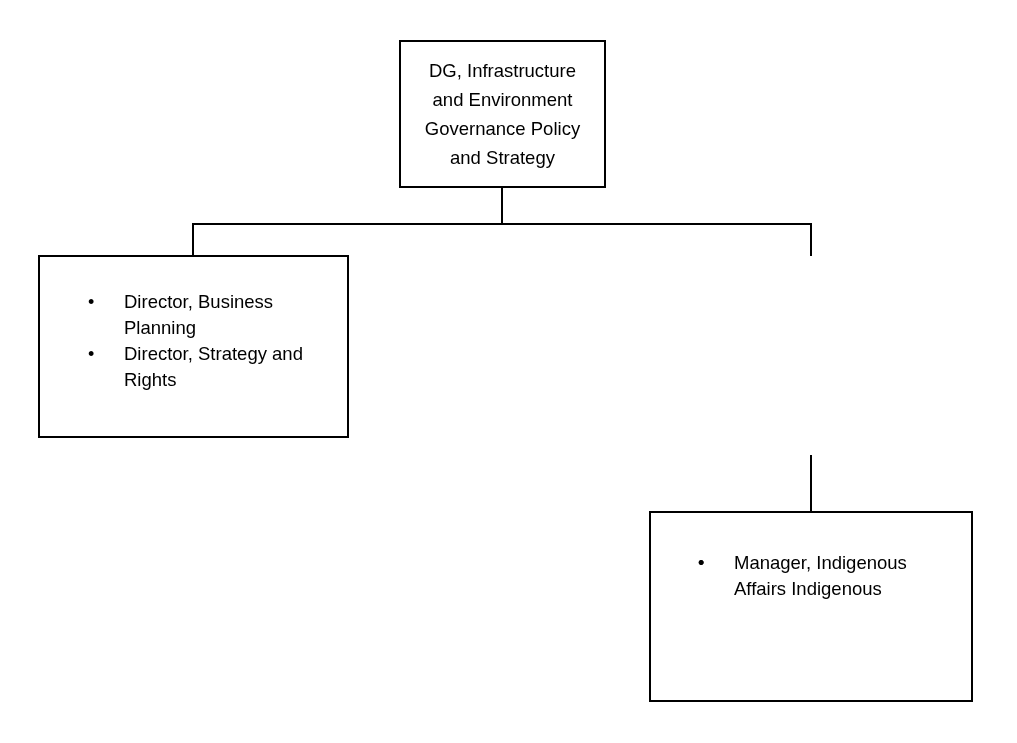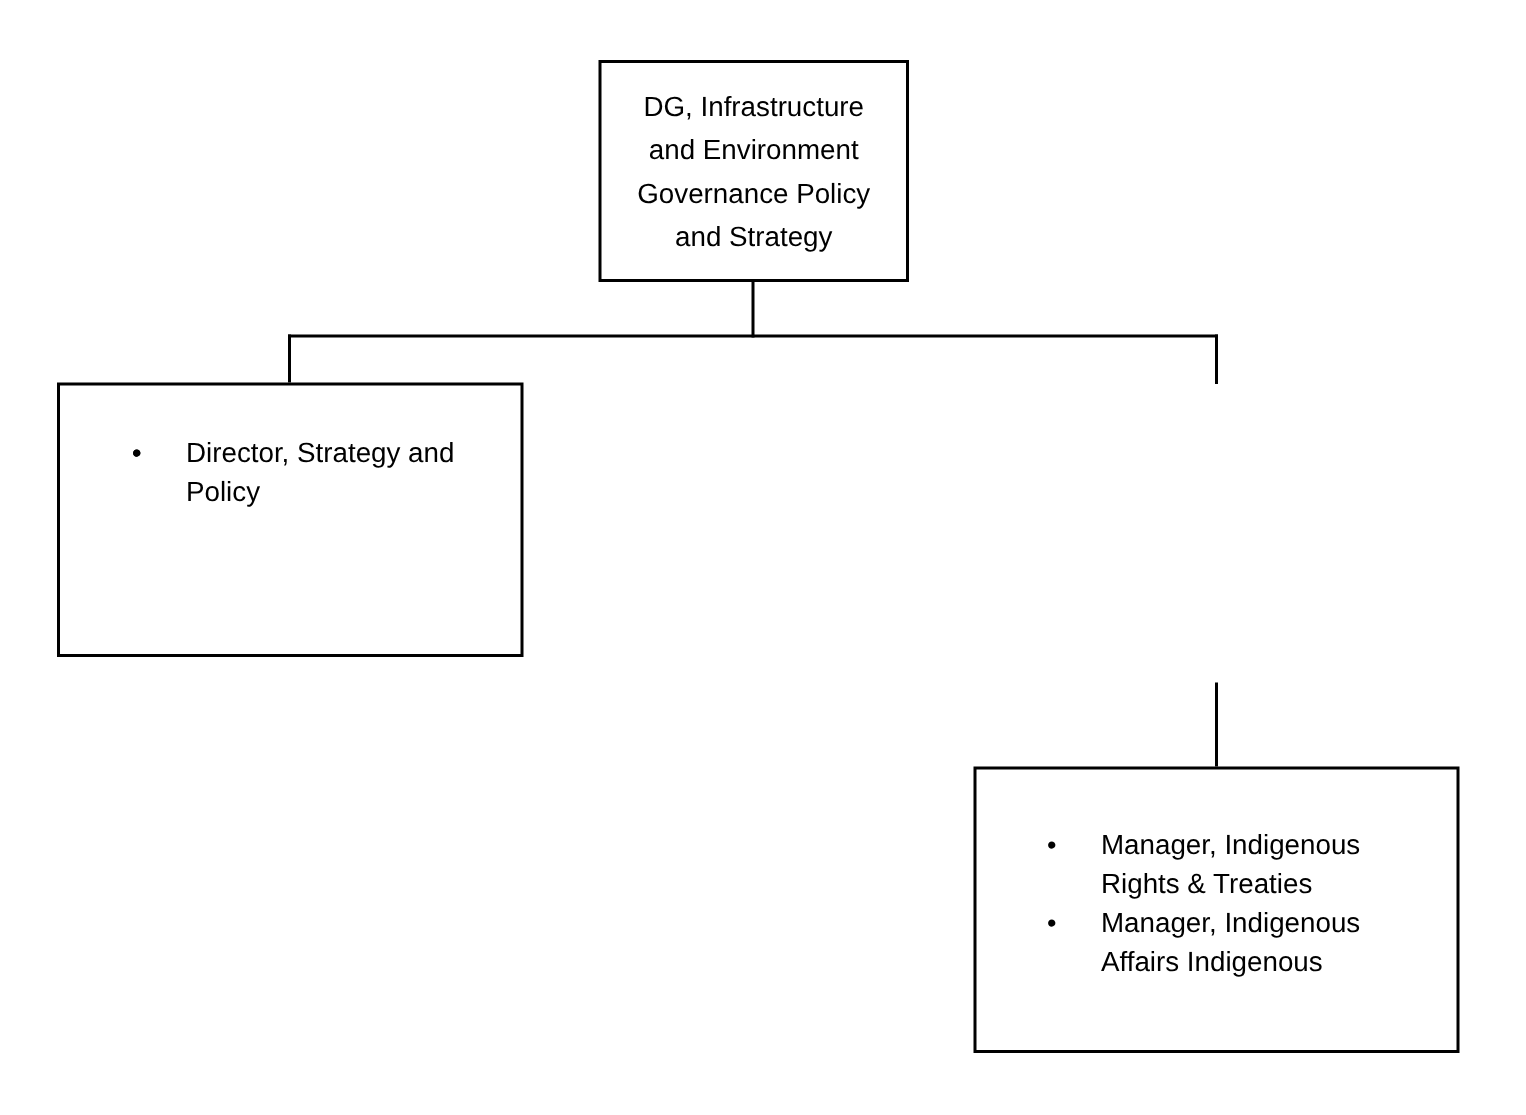--- a/index.html
+++ b/index.html
@@ -168,34 +168,34 @@
     <div class="title">DG, Infrastructure
 and Environment
 Governance Policy
 and Strategy</div>
   </div>
 
   <div class="node" id="node-left">
     <ul class="bullet-list">
       <li class="bullet-item">
         <span class="bullet-dot">•</span>
-      </li>
-      <li class="bullet-item">
-        <span class="bullet-dot">•</span>
-        <span class="bullet-text">Director, Strategy and Policy</span>
+        <span class="bullet-text">Director, Business Planning</span>
+      </li>
+      <li class="bullet-item">
+        <span class="bullet-dot">•</span>
+        <span class="bullet-text">Director, Strategy and Rights</span>
       </li>
     </ul>
   </div>
 
 
   <div class="node" id="node-bottom">
     <ul class="bullet-list">
       <li class="bullet-item">
         <span class="bullet-dot">•</span>
-        <span class="bullet-text">Manager, Indigenous Rights &amp; Treaties</span>
       </li>
       <li class="bullet-item">
         <span class="bullet-dot">•</span>
         <span class="bullet-text">Manager, Indigenous Affairs Indigenous</span>
       </li>
     </ul>
   </div>
 
 </div>
 

